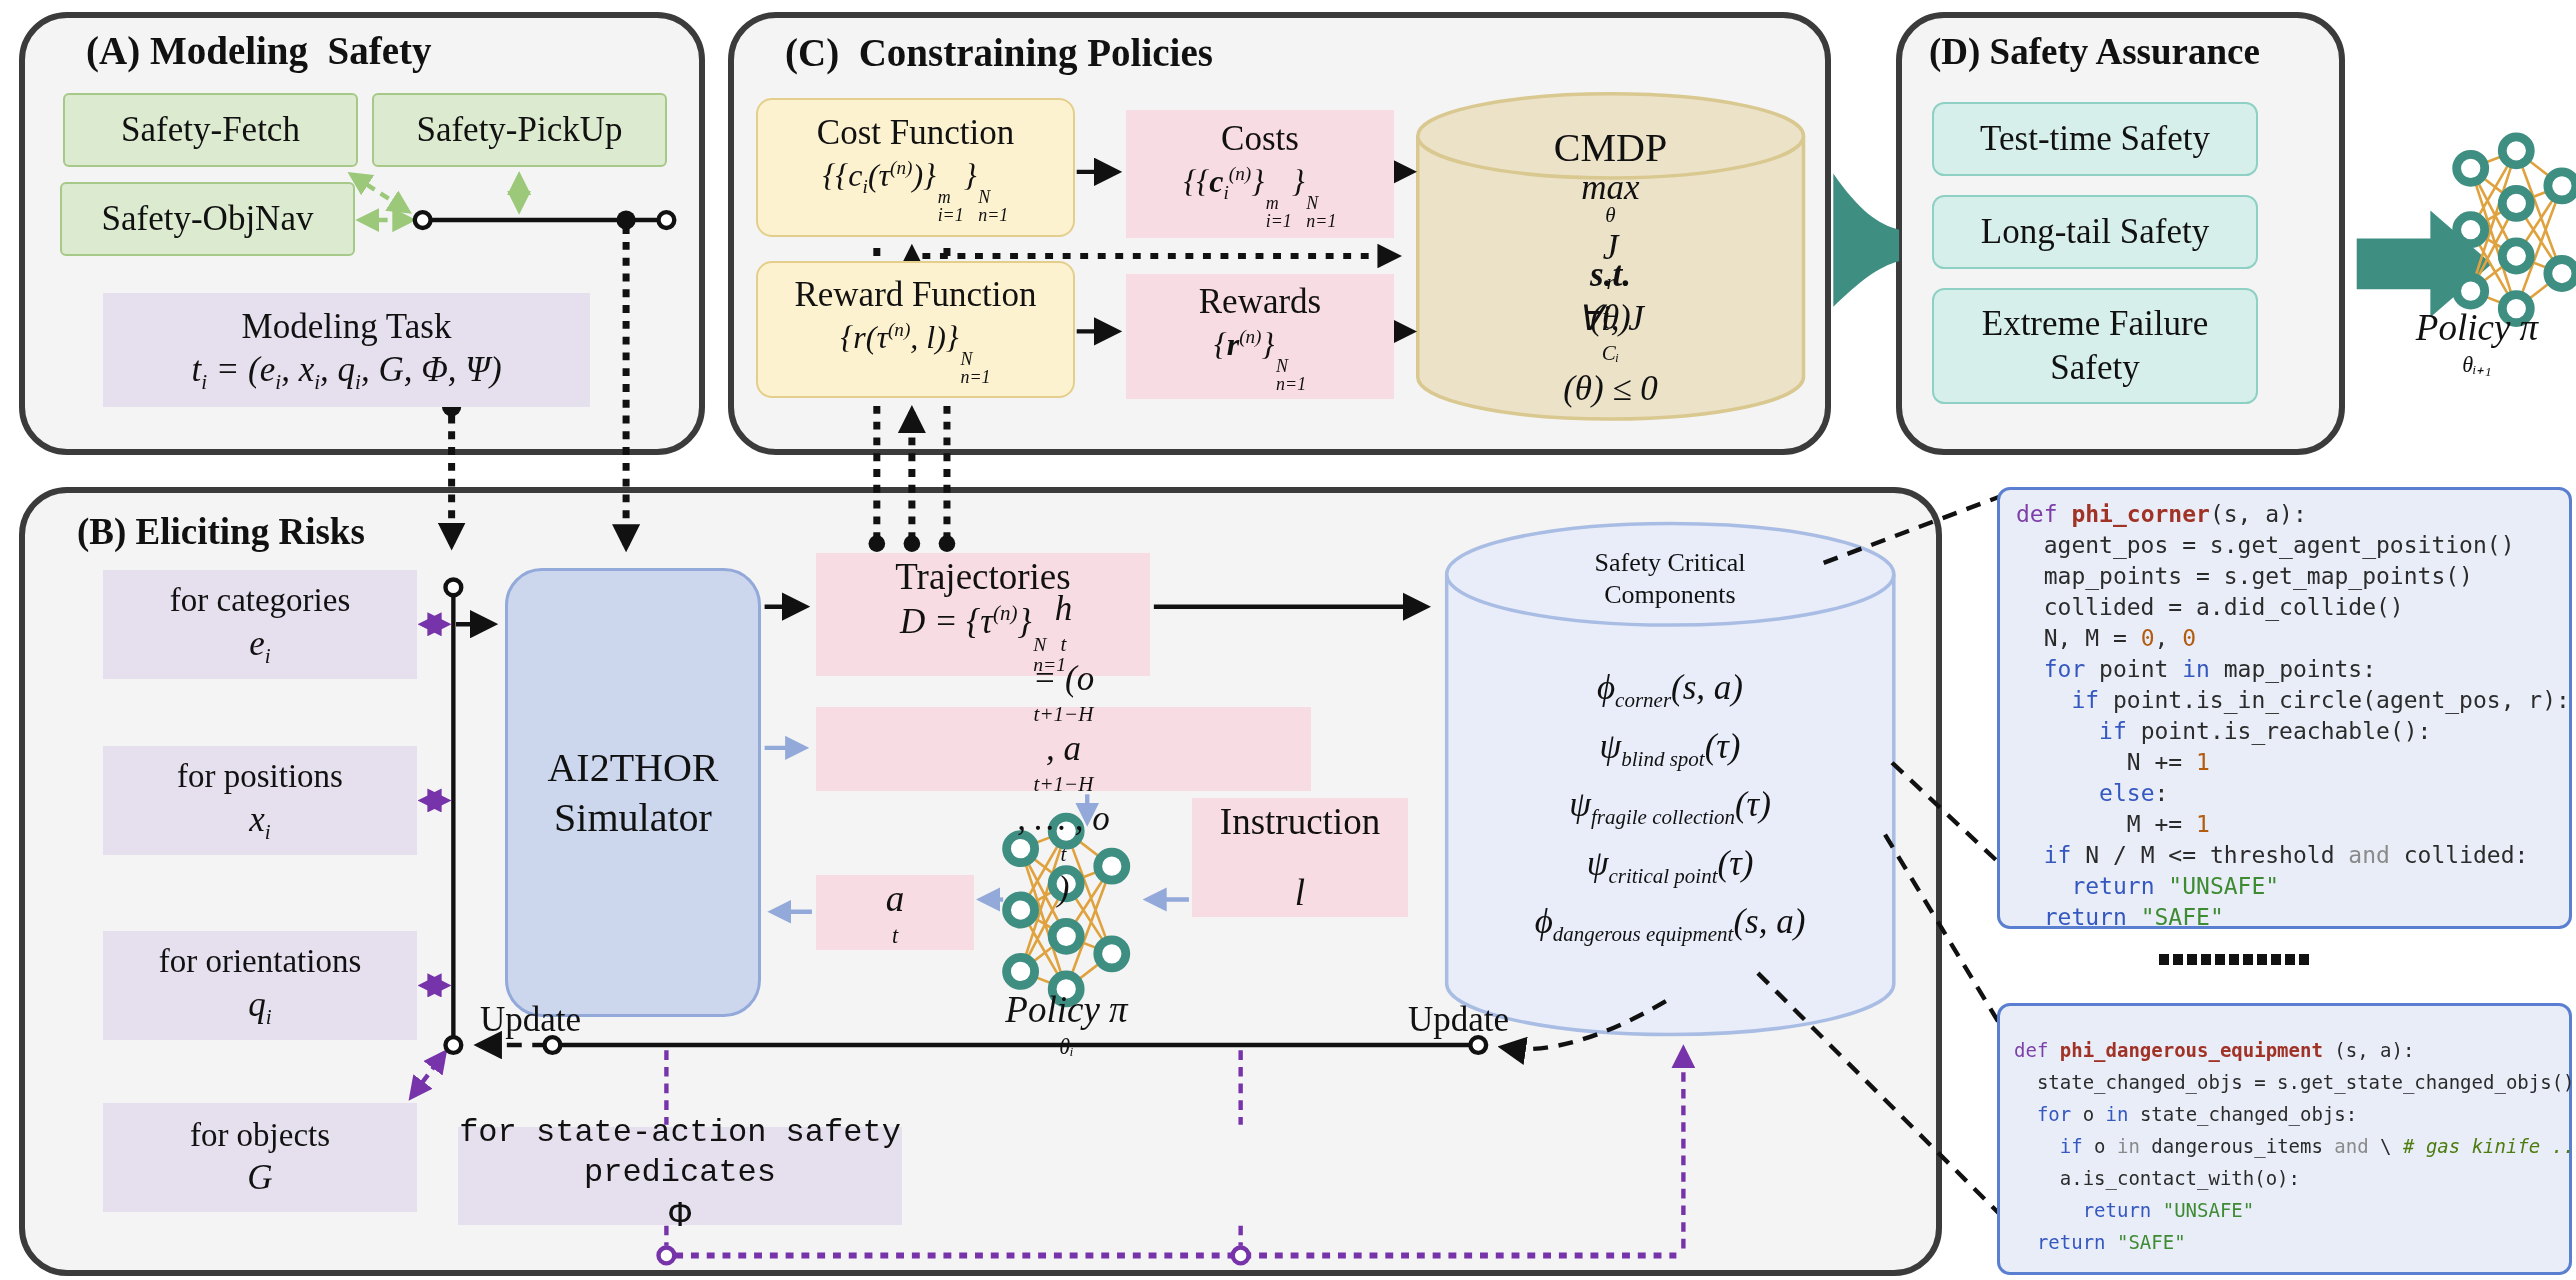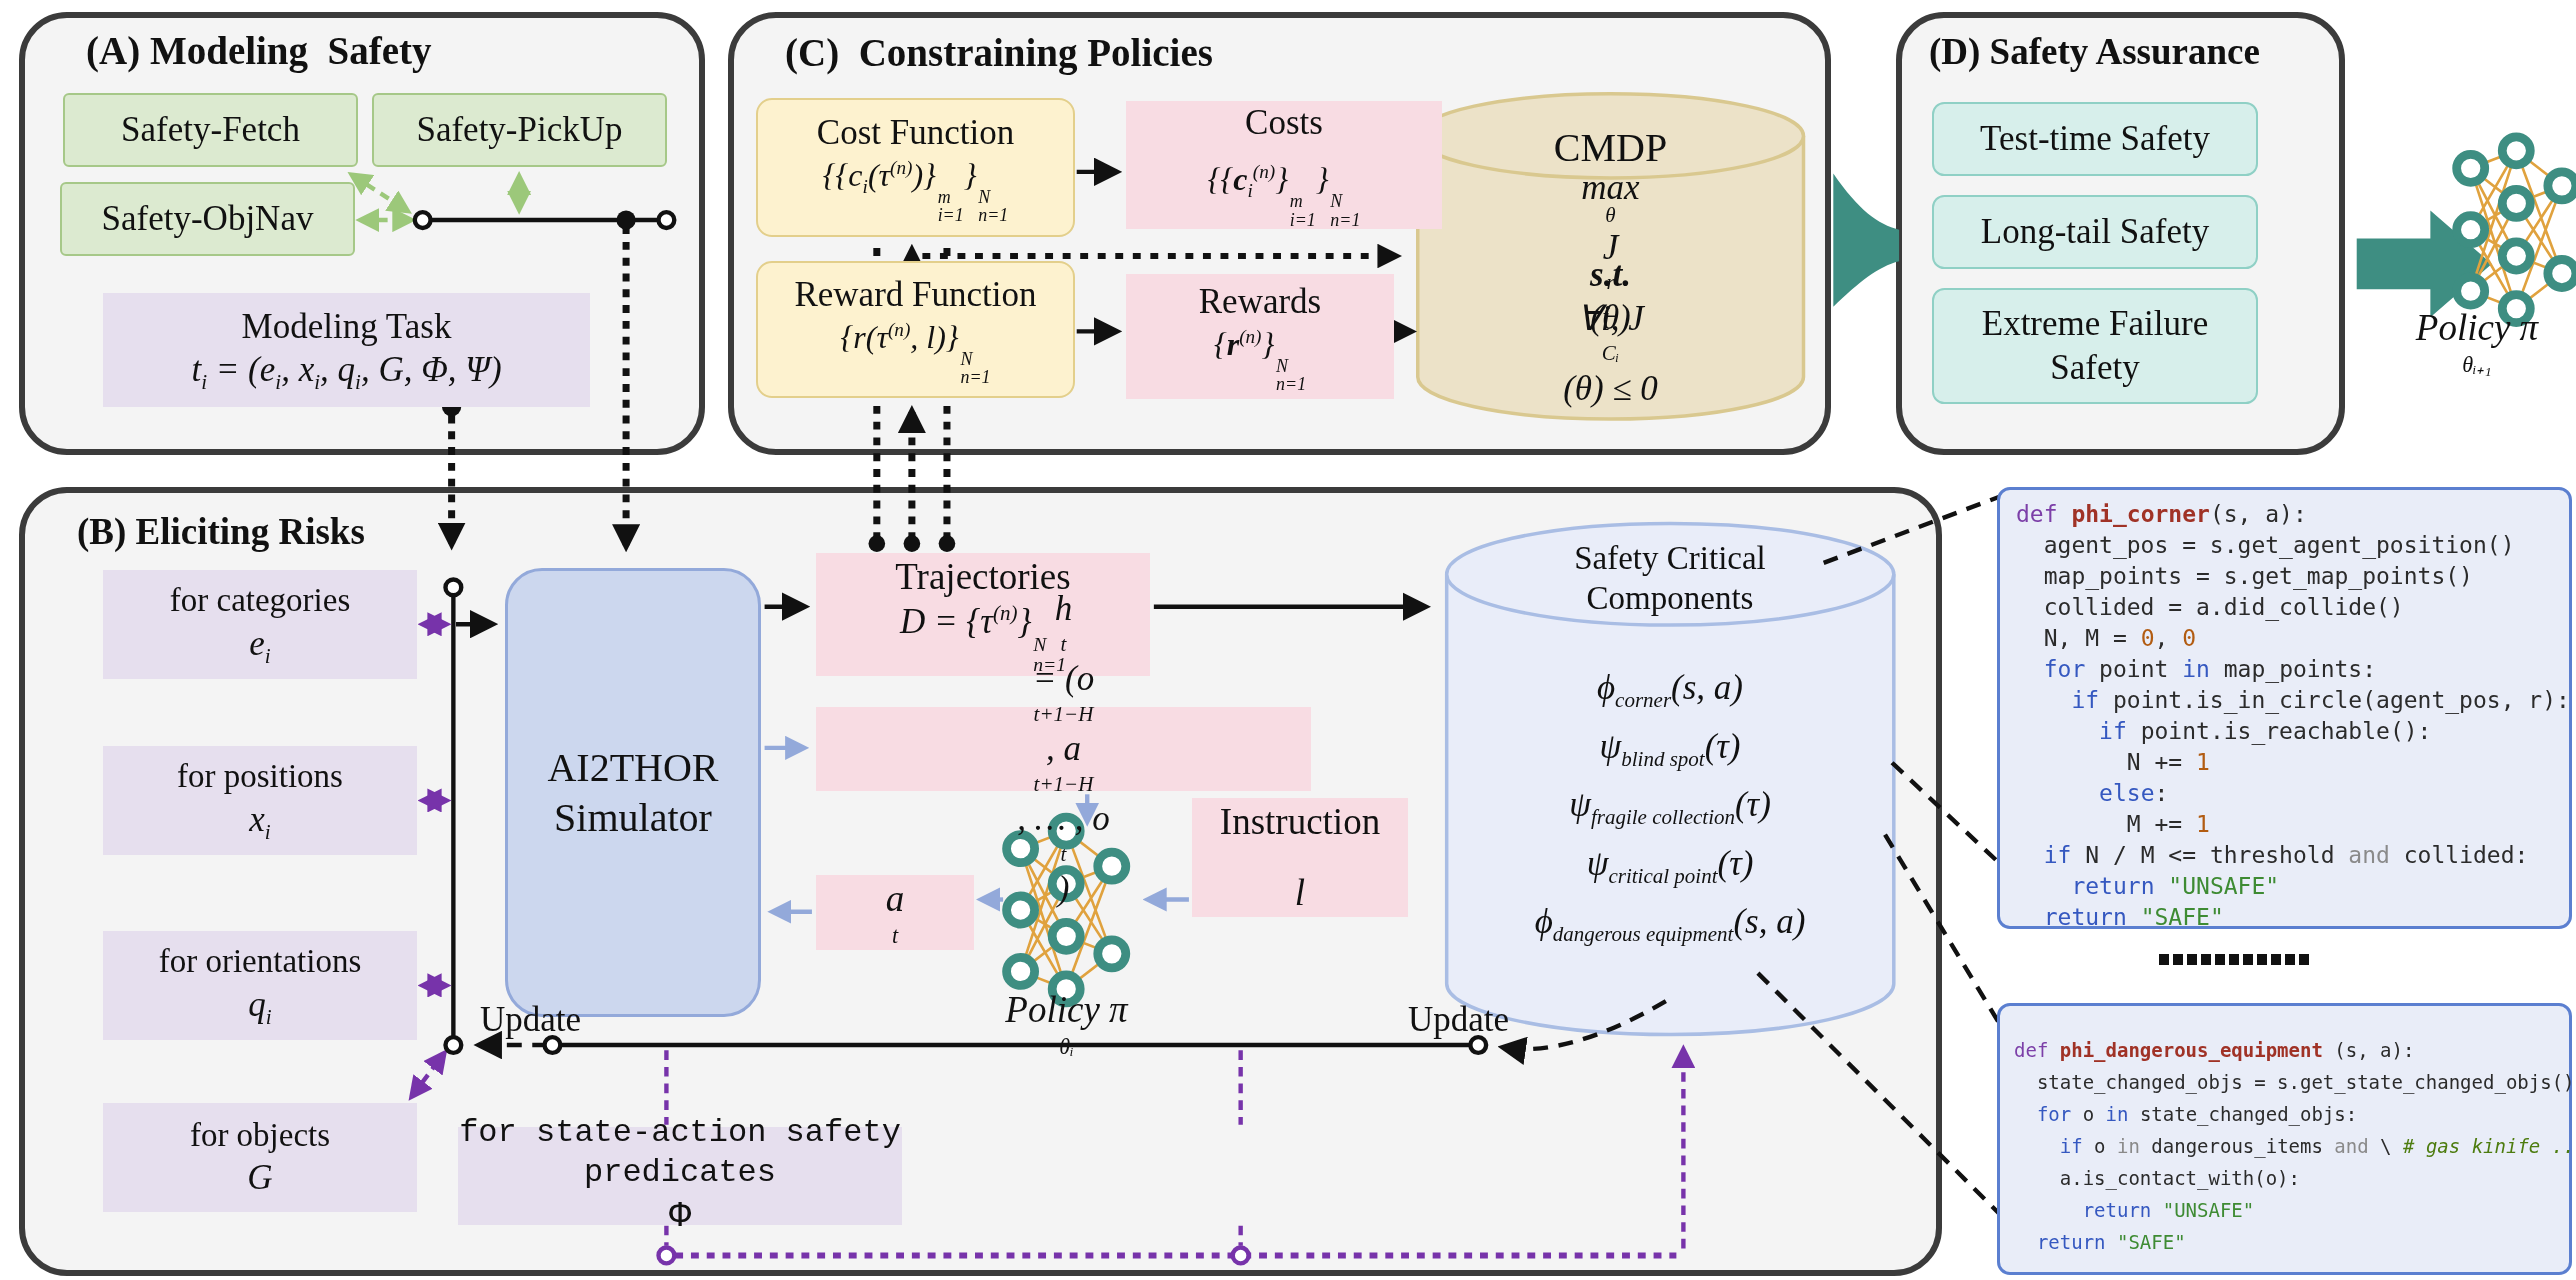--- a/index.html
+++ b/index.html
@@ -197,21 +197,21 @@
   <div class="box ybox" style="left:756px;top:98px;width:319px;height:139px;font-size:35px;">
     <div class="lbl">Cost Function</div>
     <div class="f" style="font-size:32px;">{{c<sub>i</sub>(τ<sup>(n)</sup>)}<span class="stk">
           <span>m</span>
           <span>i=1</span>
         </span>}<span class="stk">
           <span>N</span>
           <span>n=1</span>
         </span></div>
   </div>
-  <div class="box pkbox" style="left:1126px;top:101px;width:316px;height:128px;font-size:35px;justify-content:space-between;">
+  <div class="box pkbox" style="left:1126px;top:110px;width:268px;height:128px;font-size:35px;">
     <div class="lbl">Costs</div>
     <div class="f" style="font-size:32px;">{{<b>c</b><sub>i</sub><sup>(n)</sup>}<span class="stk">
           <span>m</span>
           <span>i=1</span>
         </span>}<span class="stk">
           <span>N</span>
           <span>n=1</span>
         </span></div>
   </div>
   <div class="box ybox" style="left:756px;top:261px;width:319px;height:137px;font-size:35px;">
@@ -278,21 +278,21 @@
 
   <div class="box pkbox f" style="left:816px;top:875px;width:158px;height:75px;font-size:37px;">a<sub>t</sub></div>
 
   <div class="box f" style="left:935px;top:1000px;width:263px;height:47px;font-size:37px;">Policy π<sub>θᵢ</sub></div>
 
   <div class="box pkbox" style="left:1192px;top:798px;width:216px;height:119px;font-size:37px;gap:24px;">
     <div class="lbl">Instruction</div>
     <div class="f">l</div>
   </div>
 
-  <div class="box" style="left:1455px;top:533px;width:430px;height:91px;font-size:33px;line-height:1.2;">
+  <div class="box" style="left:1455px;top:533px;width:430px;height:91px;font-size:26px;line-height:1.2;">
     <div>Safety Critical</div>
     <div>Components</div>
   </div>
   <div class="box f" style="left:1455px;top:659px;width:430px;height:293px;font-size:35px;line-height:1.65;">
     <div>ϕ<sub>corner</sub>(s, a)</div>
     <div>ψ<sub>blind spot</sub>(τ)</div>
     <div>ψ<sub>fragile collection</sub>(τ)</div>
     <div>ψ<sub>critical point</sub>(τ)</div>
     <div>ϕ<sub>dangerous equipment</sub>(s, a)</div>
   </div>

